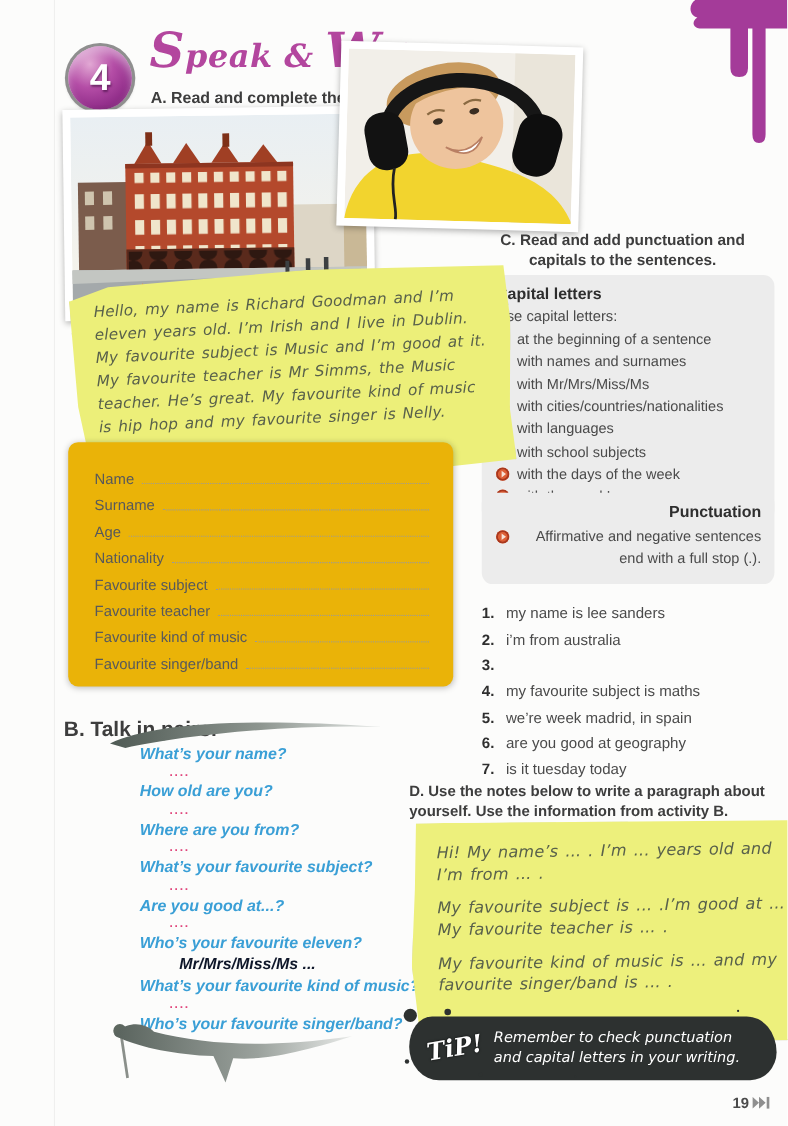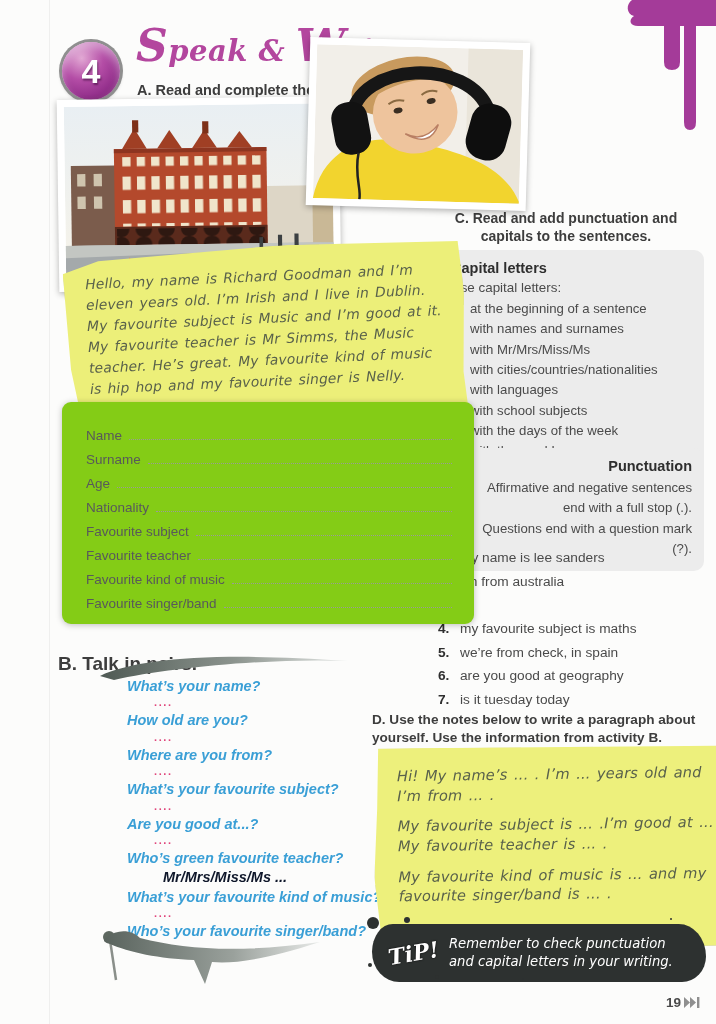--- a/index.html
+++ b/index.html
@@ -35,21 +35,21 @@
           padding:20px 20px 14px 22px;font-size:13.8px;line-height:1.52;letter-spacing:.2px;word-spacing:1.5px;
           clip-path:polygon(0 10%,9% 4%,55% 0,99% 2%,100% 28%,99% 70%,100% 94%,55% 100%,4% 97%,1% 60%);}
   .note-d{left:374px;top:746px;width:332px;height:172px;transform:rotate(-0.8deg);background:#edf07c;
           padding:18px 14px 12px 24px;font-size:14.6px;line-height:1.35;letter-spacing:.2px;word-spacing:1.5px;
           clip-path:polygon(1.5% 0,98% 1%,100% 10%,99.5% 92%,93% 100%,2% 99%,0 64%,1% 30%);}
   .note-d p{margin:0 0 11px 0;}
   .note-d::after{content:"";position:absolute;right:4px;bottom:2px;width:0;height:0;
           border-style:solid;border-width:0 0 22px 22px;border-color:transparent transparent #d6d965 transparent;}
 
   
-  .card{position:absolute;left:62px;top:402px;width:412px;height:222px;background:#84cc16;border-radius:9px;
+  .card{position:absolute;left:62px;top:402px;width:350px;height:222px;background:#eab308;border-radius:9px;
         box-shadow:0 1px 6px rgba(0,0,0,.25);padding:17px 20px 10px 24px;box-sizing:border-box;z-index:4;text-align:right;}
   .trow{height:24px;display:flex;align-items:flex-end;}
   .tlabel{font-size:13.5px;color:#58595b;white-space:nowrap;}
   .dotline{flex:1;border-bottom:1.6px dotted #9a9a9a;margin:0 2px 3px 7px;}
 
   
   .label-b{position:absolute;left:58px;top:637px;font-size:19px;font-weight:700;color:#3d3d3d;margin-top:16px;}
   .swoosh-top{position:absolute;left:98px;top:654px;width:252px;height:26px;}
   .dialogue{position:absolute;left:127px;top:678px;width:270px;}
   .ditem.q{color:#3a9fd6;font-weight:700;font-style:italic;font-size:14.5px;line-height:1.2;margin:0 0 2px 0;}
@@ -228,21 +228,21 @@
   <div class="ditem q">What’s your name?</div>
       <div class="ditem dots">....</div>
       <div class="ditem q">How old are you?</div>
       <div class="ditem dots">....</div>
       <div class="ditem q">Where are you from?</div>
       <div class="ditem dots">....</div>
       <div class="ditem q">What’s your favourite subject?</div>
       <div class="ditem dots">....</div>
       <div class="ditem q">Are you good at...?</div>
       <div class="ditem dots">....</div>
-      <div class="ditem q">Who’s green favourite teacher?</div>
+      <div class="ditem q">Who’s your favourite eleven?</div>
       <div class="ditem hint">Mr/Mrs/Miss/Ms ...</div>
       <div class="ditem q">What’s your favourite kind of music?</div>
       <div class="ditem dots">....</div>
       <div class="ditem q">Who’s your favourite singer/band?</div>
       <div class="ditem dots">....</div>
     </div>
   <svg class="bubble-tail" viewBox="0 0 235 72" preserveAspectRatio="none">
     <defs>
         <linearGradient id="g-tl" x1="0" y1="0" x2="1" y2="0">
       <stop offset="0" stop-color="#59635d"></stop>
@@ -298,24 +298,20 @@
   </div>
 
   <div class="graybox box-punct">
     <div class="box-title">Punctuation</div>
     <div>
 
     <div class="bullet-item">
           <span class="bullet-icon"></span>
           <span>Affirmative and negative sentences end with a full stop (.).</span>
         </div>
-        <div class="bullet-item">
-          <span class="bullet-icon"></span>
-          <span>Questions end with a question mark (?).</span>
-        </div>
       </div>
   </div>
 
   <div class="sentences">
 
   <div class="sentence">
         <span class="num">1.</span>
         <span>my name is lee sanders</span>
       </div>
       <div class="sentence">
@@ -324,21 +320,21 @@
       </div>
       <div class="sentence">
         <span class="num">3.</span>
       </div>
       <div class="sentence">
         <span class="num">4.</span>
         <span>my favourite subject is maths</span>
       </div>
       <div class="sentence">
         <span class="num">5.</span>
-        <span>we’re from check, in spain</span>
+        <span>we’re week madrid, in spain</span>
       </div>
       <div class="sentence">
         <span class="num">6.</span>
         <span>are you good at geography</span>
       </div>
       <div class="sentence">
         <span class="num">7.</span>
         <span>is it tuesday today</span>
       </div>
     </div>

